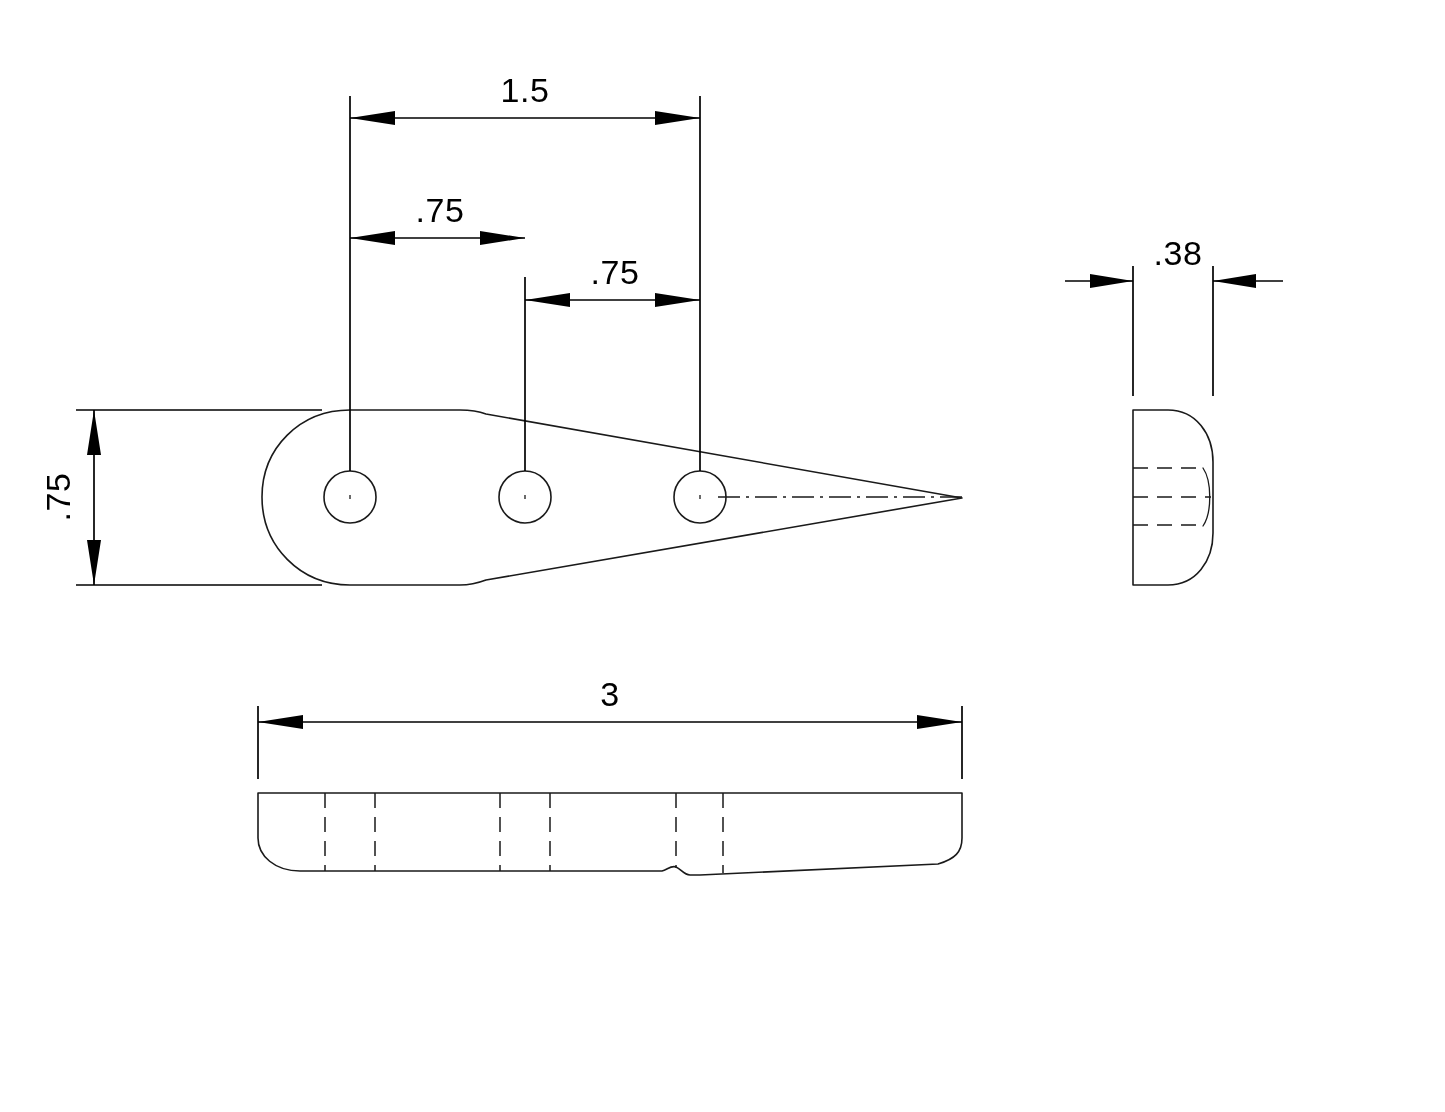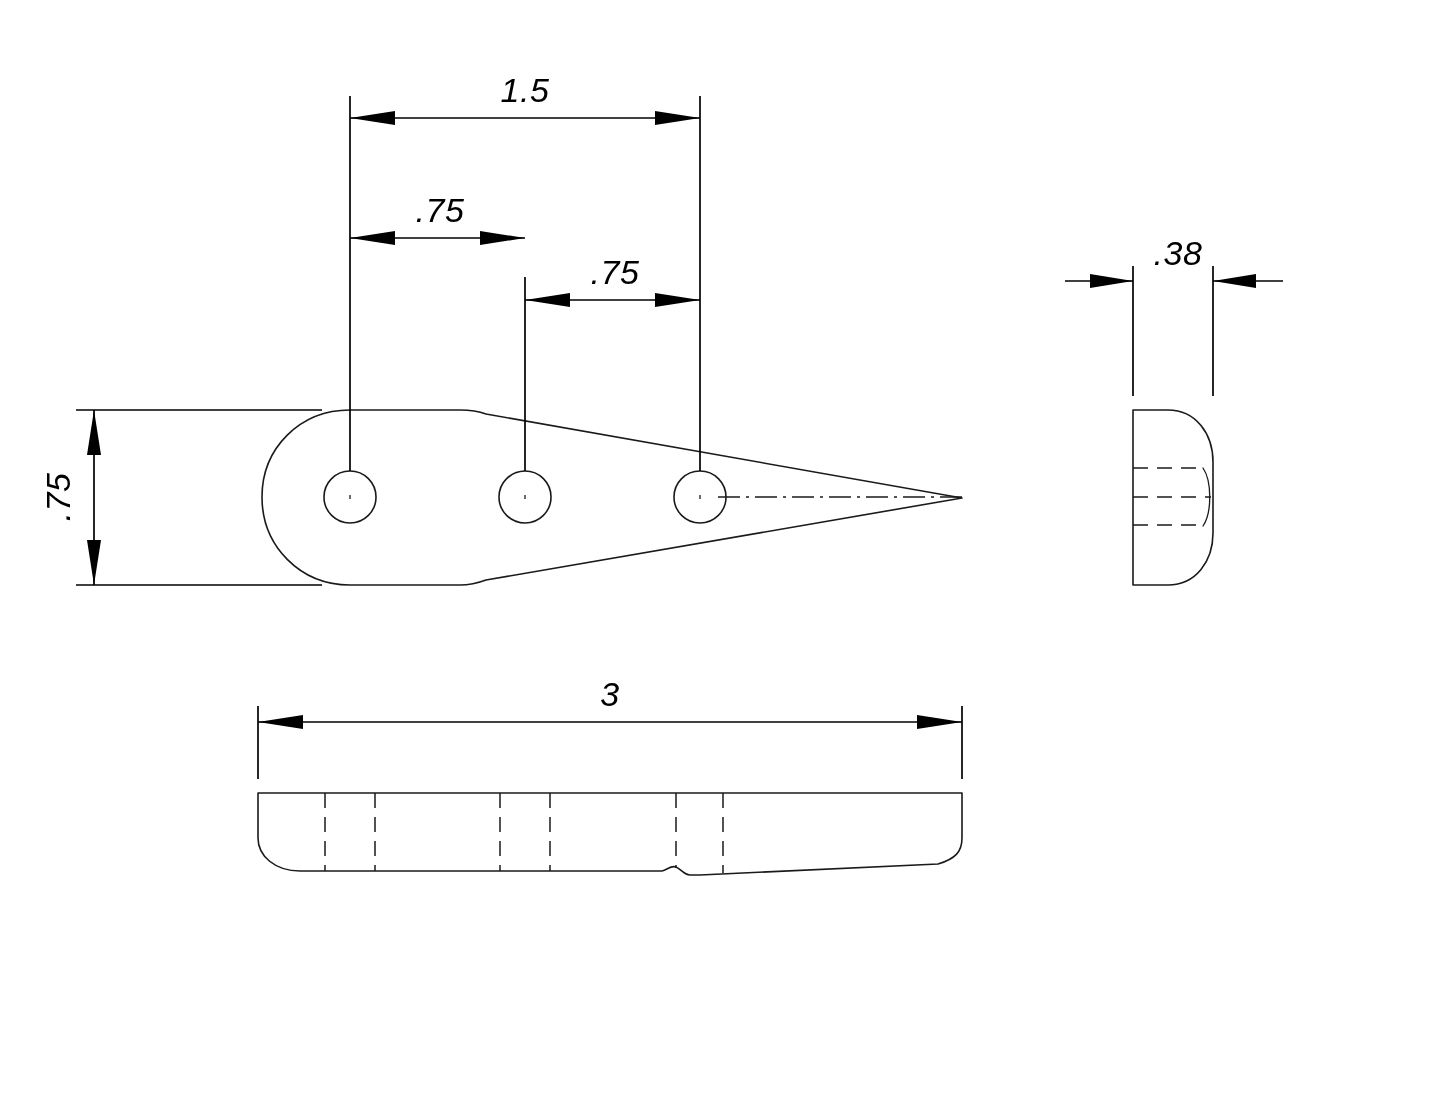--- a/index.html
+++ b/index.html
@@ -12,21 +12,20 @@
     width: 1445px;
     height: 1112px;
     font-family: "Liberation Sans", sans-serif;
     overflow: hidden;
   }
   #drawing-root {
     position: relative;
     width: 1445px;
     height: 1112px;
     background: #ffffff;
-    font-style: italic;
   }
   svg#cad-canvas {
     display: block;
     width: 1445px;
     height: 1112px;
   }
   .obj-line {
     fill: none;
     stroke: #1a1a1a;
     stroke-width: 1.6;

